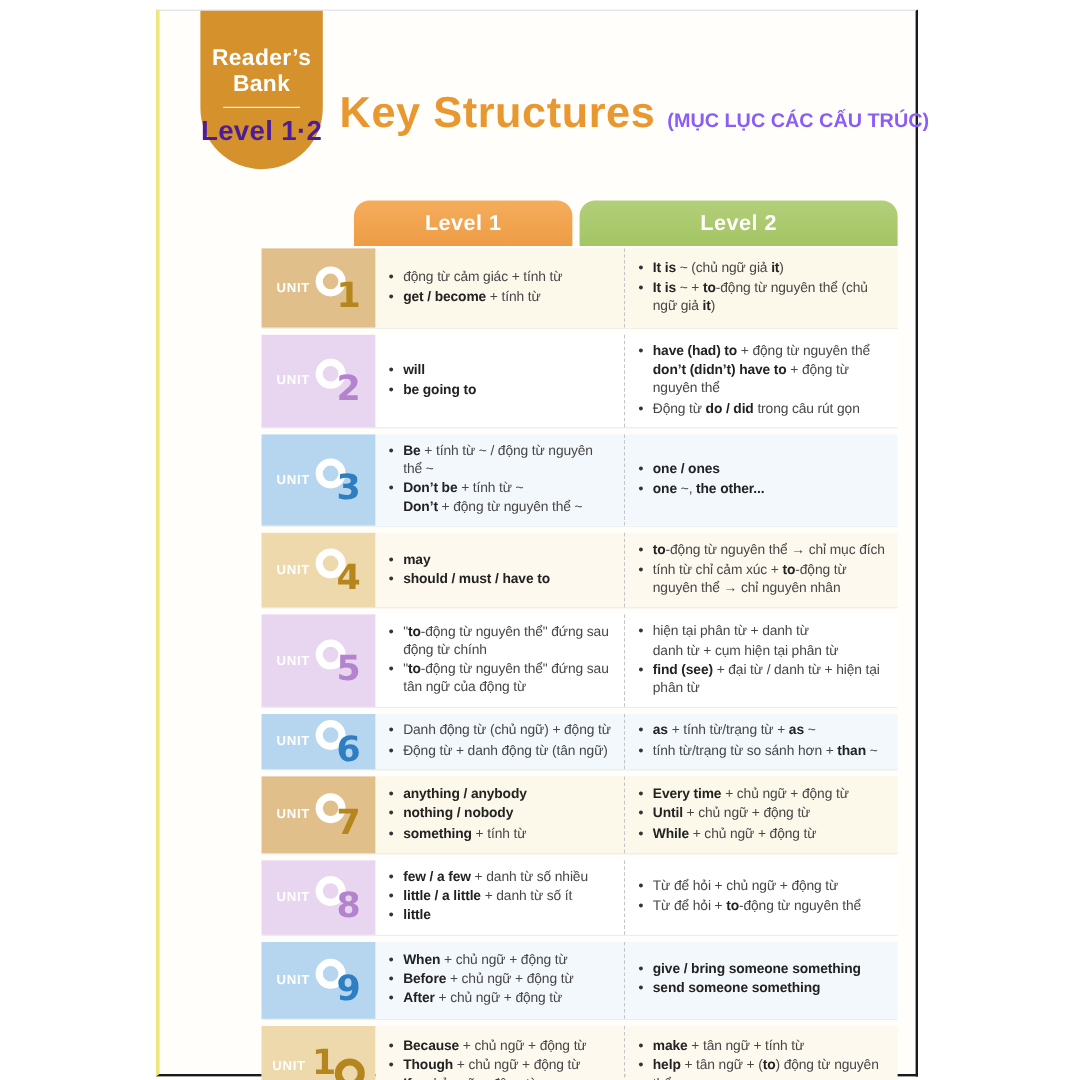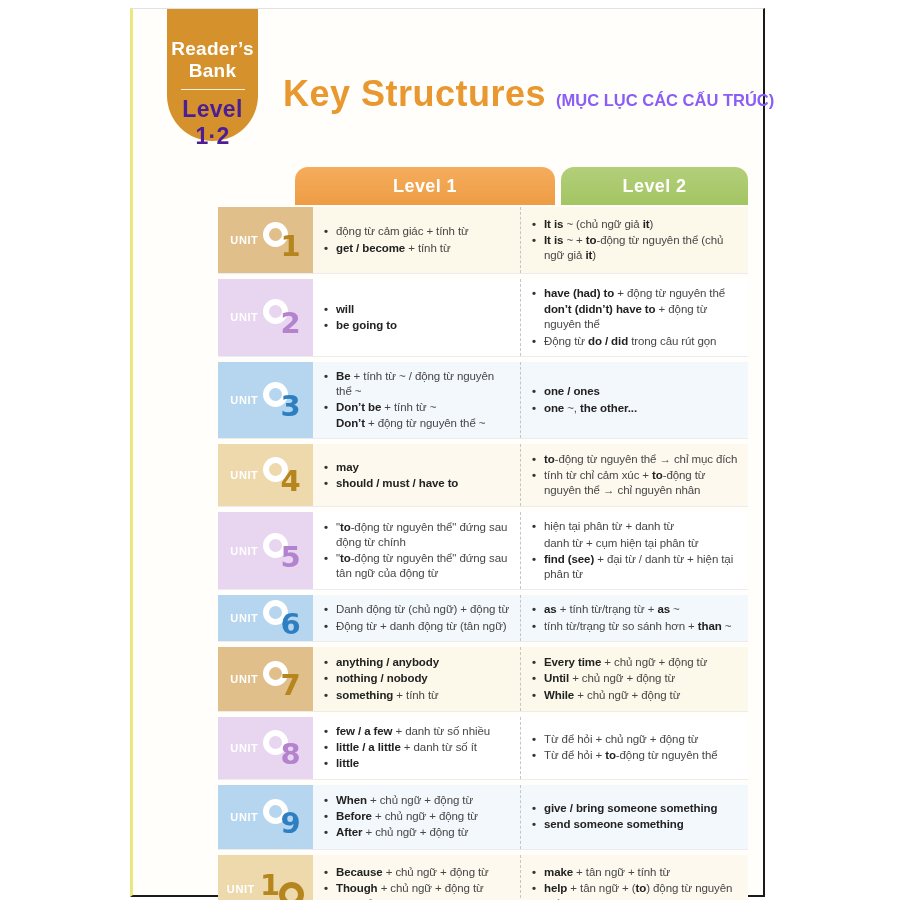--- a/index.html
+++ b/index.html
@@ -5,38 +5,38 @@
   html,body{margin:0;padding:0;}
   body{width:900px;height:900px;position:relative;background:#ffffff;
        font-family:"Liberation Sans",sans-serif;overflow:hidden;}
 
   .page{position:absolute;left:130px;top:8px;width:630px;height:886px;
         background:#fffefb;
         border-left:3px solid #ece67f;border-right:2px solid #1a1a1a;
         border-bottom:2px solid #1a1a1a;border-top:1px solid #e2e2e2;}
 
   
-  .brand-badge{position:absolute;left:34px;top:0;width:91px;height:132px;
+  .brand-badge{position:absolute;left:34px;top:0;width:102px;height:132px;
         background:#d4912c;border-radius:0 0 56px 56px;text-align:center;color:#fff;}
   .brand-line{font-size:19px;font-weight:800;line-height:1.15;letter-spacing:.3px;}
   .brand-line.first{padding-top:29px;}
   .brand-divider{width:64px;height:1px;background:rgba(255,255,255,.85);margin:7px auto 6px;}
   .brand-level{font-size:23px;font-weight:800;color:#4c1d95;letter-spacing:.3px;}
 
   
   .title-row{position:absolute;left:150px;top:64px;display:flex;align-items:baseline;white-space:nowrap;}
   .page-title{font-size:36px;font-weight:800;color:#e8982e;letter-spacing:.5px;}
   .page-subtitle{font-size:16.5px;font-weight:800;color:#8b5cf6;margin-left:10px;}
 
   
   .table{position:absolute;left:85px;top:158px;width:530px;}
   .tabs{display:flex;gap:6px;margin-left:77px;margin-bottom:2px;}
   .tab{height:38px;border-radius:13px 13px 0 0;color:#fff;font-weight:800;font-size:18px;
        display:flex;align-items:center;justify-content:center;letter-spacing:.4px;}
-  .tab.l1{width:260px;background:linear-gradient(180deg,#f5ad5c,#ee9c45);text-align:right;}
+  .tab.l1{width:182px;background:linear-gradient(180deg,#f5ad5c,#ee9c45);text-align:right;}
   .tab.l2{flex:1;background:linear-gradient(180deg,#b3cf7a,#a3c563);}
 
   .row{display:flex;margin-bottom:6px;box-shadow:0 1px 0 #ececec;}
   .unit-cell{width:95px;flex:none;display:flex;align-items:center;justify-content:center;}
   .unit-word{font-size:11px;font-weight:800;color:#fff;letter-spacing:.6px;margin-right:2px;}
   .unit-num{display:inline-flex;align-items:flex-start;margin-left:3px;}
   .ring{width:13px;height:13px;border:6px solid #fff;border-radius:50%;display:inline-block;margin-top:3px;}
   .digit{font-size:29px;font-weight:800;line-height:1;margin-left:-8px;margin-top:13px;
          font-family:"DejaVu Sans",sans-serif;}
   .digit.ten{margin:0 0 0 0;}

